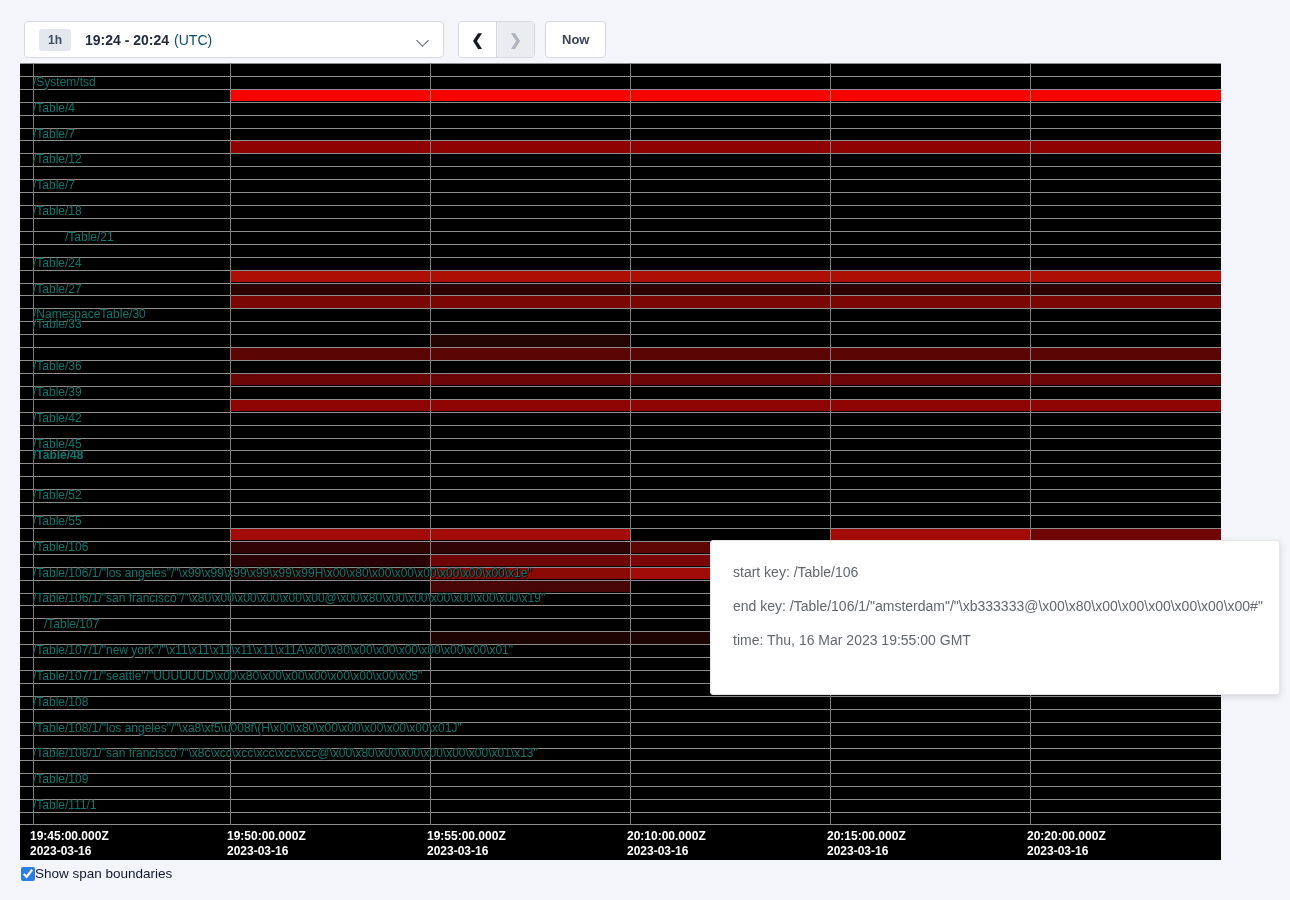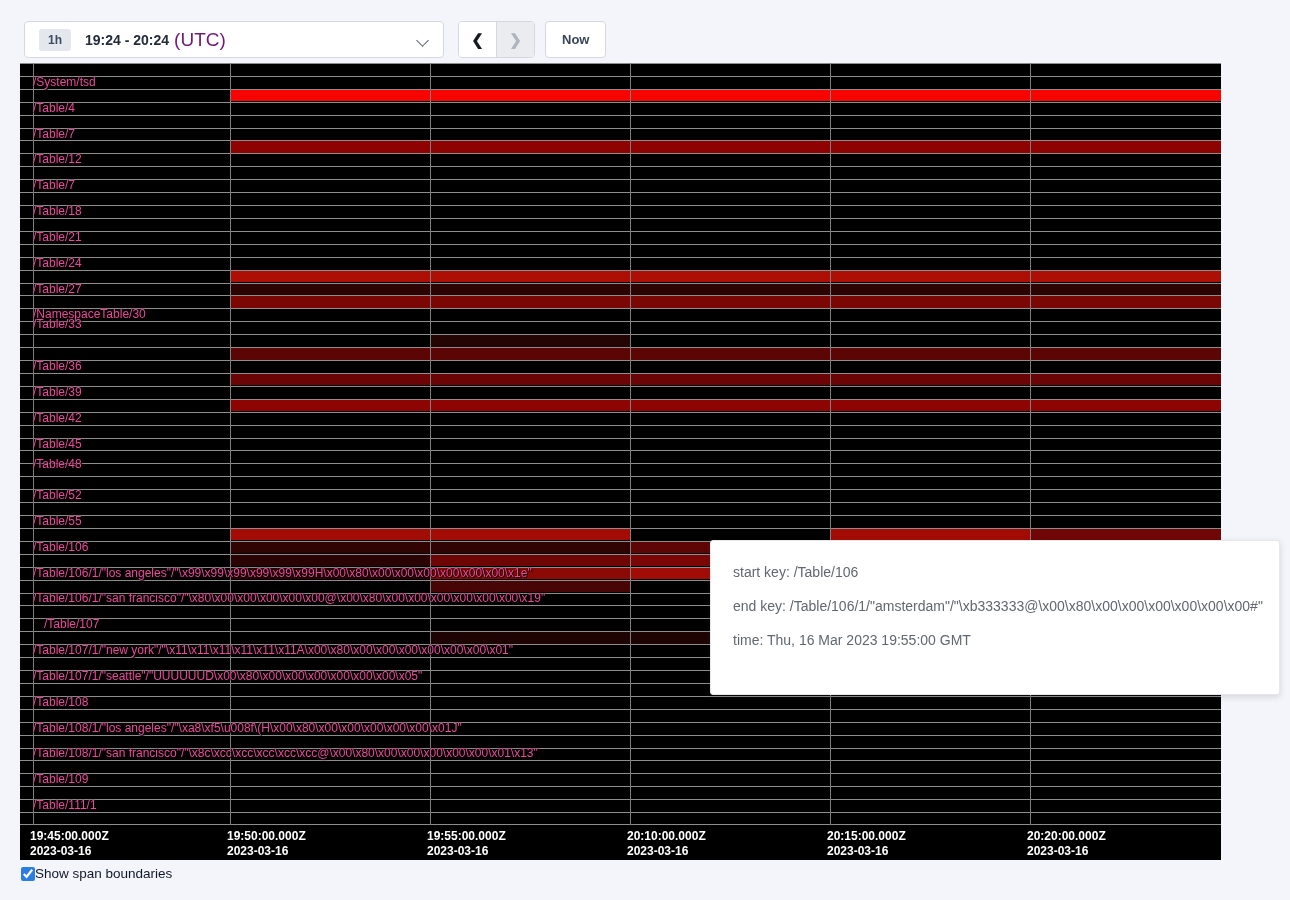--- a/index.html
+++ b/index.html
@@ -14,21 +14,21 @@
   .range-select{
     position:absolute;left:24px;top:21px;width:420px;height:37px;
     background:#fff;border:1px solid #d6d8e0;border-radius:4px;
     box-sizing:border-box;display:flex;align-items:center;cursor:pointer;
   }
   .range-badge{
     margin-left:14px;padding:4px 9px;background:#e4e7ee;border-radius:3px;
     font-size:12px;font-weight:700;color:#3e4c63;
   }
   .range-text{margin-left:14px;font-size:14px;font-weight:700;color:#242b39;}
-  .range-tz{margin-left:5px;font-size:19px;color:#701a75;}
+  .range-tz{margin-left:5px;font-size:14px;color:#0c4a6e;}
   .range-caret{
     position:absolute;right:16px;top:14px;width:8px;height:8px;
     border-right:1.5px solid #596070;border-bottom:1.5px solid #596070;
     transform:rotate(45deg);
   }
   .nav-group{
     position:absolute;left:458px;top:21px;height:37px;width:77px;
     display:flex;border:1px solid #d6d8e0;border-radius:4px;overflow:hidden;
     box-sizing:border-box;background:#fff;
   }
@@ -47,21 +47,21 @@
   }
   
   .heatmap{
     position:absolute;left:20px;top:63px;width:1201px;height:797px;
     background:#000;cursor:crosshair;
   }
   .hm-band{position:absolute;}
   .hm-hline{position:absolute;left:0;width:1201px;height:1px;background:#8d8d8d;}
   .hm-vline{position:absolute;top:0;width:1px;background:#7d7d7d;}
   .hm-label{
-    position:absolute;color:#ec4899;font-size:12px;line-height:13px;
+    position:absolute;color:#0f766e;font-size:12px;line-height:13px;
     white-space:nowrap;text-shadow:1px 1px 1px #000, 0 0 2px #000;
     pointer-events:none;
   }
   .hm-axis-label{
     position:absolute;color:#fff;font-size:12px;font-weight:700;line-height:15px;
     white-space:nowrap;pointer-events:none;
   }
   
   .tooltip{
     position:absolute;left:710px;top:540px;width:570px;height:155px;
@@ -193,30 +193,30 @@
     <div class="hm-vline" style="left: 410px; height: 762px;"></div>
     <div class="hm-vline" style="left: 610px; height: 762px;"></div>
     <div class="hm-vline" style="left: 810px; height: 762px;"></div>
     <div class="hm-vline" style="left: 1010px; height: 762px;"></div>
     <div class="hm-label" style="left: 13px; top: 12.8729px;">/System/tsd</div>
     <div class="hm-label" style="left: 13px; top: 38.7034px;">/Table/4</div>
     <div class="hm-label" style="left: 13px; top: 64.5339px;">/Table/7</div>
     <div class="hm-label" style="left: 13px; top: 90.3644px;">/Table/12</div>
     <div class="hm-label" style="left: 13px; top: 116.195px;">/Table/7</div>
     <div class="hm-label" style="left: 13px; top: 142.025px;">/Table/18</div>
-    <div class="hm-label" style="left: 13px; top: 167.856px;">/Table/21</div>
+    <div class="hm-label" style="left: 13px; top: 167.856px; padding-left: 32px;">/Table/21</div>
     <div class="hm-label" style="left: 13px; top: 193.686px;">/Table/24</div>
     <div class="hm-label" style="left: 13px; top: 219.517px;">/Table/27</div>
     <div class="hm-label" style="left: 13px; top: 245.347px;">/NamespaceTable/30</div>
     <div class="hm-label" style="left: 13px; top: 255px;">/Table/33</div>
     <div class="hm-label" style="left: 13px; top: 297.008px;">/Table/36</div>
     <div class="hm-label" style="left: 13px; top: 322.839px;">/Table/39</div>
     <div class="hm-label" style="left: 13px; top: 348.669px;">/Table/42</div>
     <div class="hm-label" style="left: 13px; top: 374.5px;">/Table/45</div>
-    <div class="hm-label" style="left: 13px; top: 395px;">/Table/48</div>
+    <div class="hm-label" style="left: 13px; top: 386px; font-weight: bold;">/Table/48</div>
     <div class="hm-label" style="left: 13px; top: 426.161px;">/Table/52</div>
     <div class="hm-label" style="left: 13px; top: 451.992px;">/Table/55</div>
     <div class="hm-label" style="left: 13px; top: 477.822px;">/Table/106</div>
     <div class="hm-label" style="left: 13px; top: 503.653px;">/Table/106/1/"los angeles"/"\x99\x99\x99\x99\x99\x99H\x00\x80\x00\x00\x00\x00\x00\x00\x1e"</div>
     <div class="hm-label" style="left: 13px; top: 529.483px;">/Table/106/1/"san francisco"/"\x80\x00\x00\x00\x00\x00@\x00\x80\x00\x00\x00\x00\x00\x00\x19"</div>
     <div class="hm-label" style="left: 24px; top: 555.314px;">/Table/107</div>
     <div class="hm-label" style="left: 13px; top: 581.144px;">/Table/107/1/"new york"/"\x11\x11\x11\x11\x11\x11A\x00\x80\x00\x00\x00\x00\x00\x00\x01"</div>
     <div class="hm-label" style="left: 13px; top: 606.975px;">/Table/107/1/"seattle"/"UUUUUUD\x00\x80\x00\x00\x00\x00\x00\x00\x05"</div>
     <div class="hm-label" style="left: 13px; top: 632.805px;">/Table/108</div>
     <div class="hm-label" style="left: 13px; top: 658.636px;">/Table/108/1/"los angeles"/"\xa8\xf5\u008f\(H\x00\x80\x00\x00\x00\x00\x00\x01J"</div>

